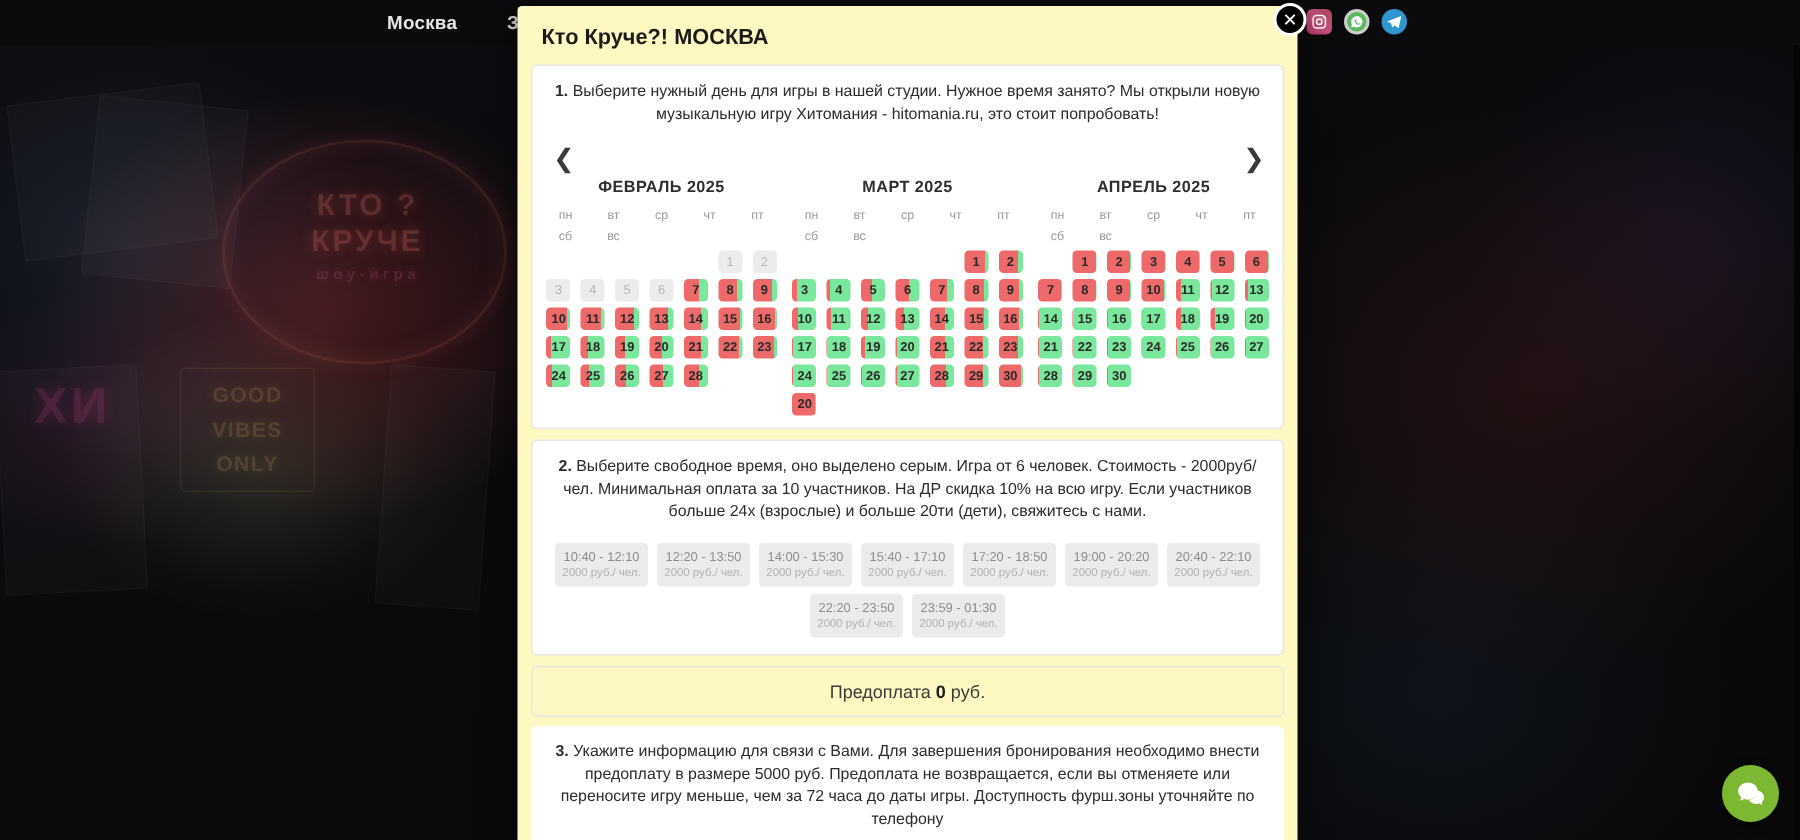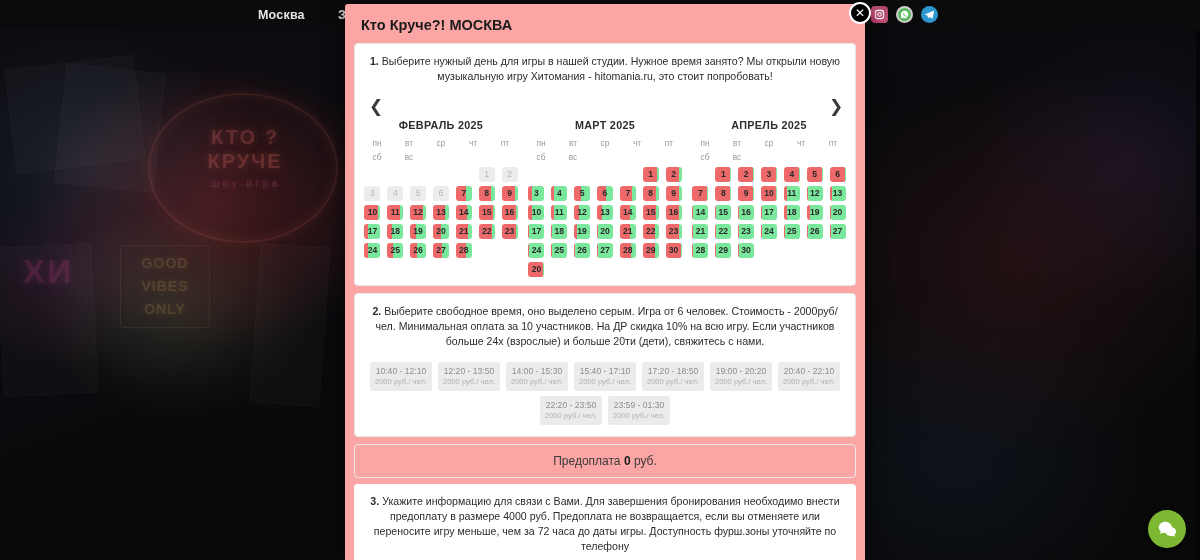--- a/index.html
+++ b/index.html
@@ -92,21 +92,21 @@
     position: absolute; right: 14px; bottom: 12px;
     width: 38px; height: 38px; border-radius: 50%;
     background: #7db832; display: flex; align-items: center; justify-content: center;
     box-shadow: 0 2px 7px rgba(0,0,0,.5); cursor: pointer;
   }
   .chat-widget svg { width: 21px; height: 21px; }
 
   
   #modal {
     position: absolute; left: 345px; top: 4px; width: 520px; height: 556px;
-    background: #fca5a5; border-radius: 3px 3px 0 0; overflow: hidden;
+    background: #fef9c3; border-radius: 3px 3px 0 0; overflow: hidden;
     box-shadow: 0 0 22px rgba(0,0,0,.55);
   }
   .modal-close {
     position: absolute; left: 849px; top: 2px; width: 22px; height: 22px;
     border-radius: 50%; background: #000; border: 2px solid #fff;
     color: #fff; font-size: 12px; line-height: 18px; text-align: center;
     cursor: pointer; z-index: 30; font-family: "DejaVu Sans", sans-serif;
   }
   .modal-title {
     padding: 13px 16px 10px 16px; font-size: 14.5px; font-weight: 700; color: #1b1b1b;
@@ -647,21 +647,21 @@
   </div>
 
   <div class="prepay">
     <span>Предоплата</span>
     <b>0</b>
     <span>руб.</span>
   </div>
 
   <div class="panel" style="border:none;margin-bottom:0;">
     <div class="step-text" style="padding-bottom:4px;">
-      <b>3.</b><span> Укажите информацию для связи с Вами. Для завершения бронирования необходимо внести предоплату в размере 4000 руб. Предоплата не возвращается, если вы отменяете или переносите игру меньше, чем за 72 часа до даты игры. Доступность фурш.зоны уточняйте по телефону</span>
+      <b>3.</b><span> Укажите информацию для связи с Вами. Для завершения бронирования необходимо внести предоплату в размере 5000 руб. Предоплата не возвращается, если вы отменяете или переносите игру меньше, чем за 72 часа до даты игры. Доступность фурш.зоны уточняйте по телефону</span>
     </div>
 
     <div class="form-area">
       <div class="col col-left">
         <input class="fld" type="text" placeholder="Имя/ФИО" style="">
 
       </div>
 
       <div class="col col-right">
         <input class="fld" type="text" placeholder="Аренда фуршетной зоны (до/после, ч, мах" style="">

